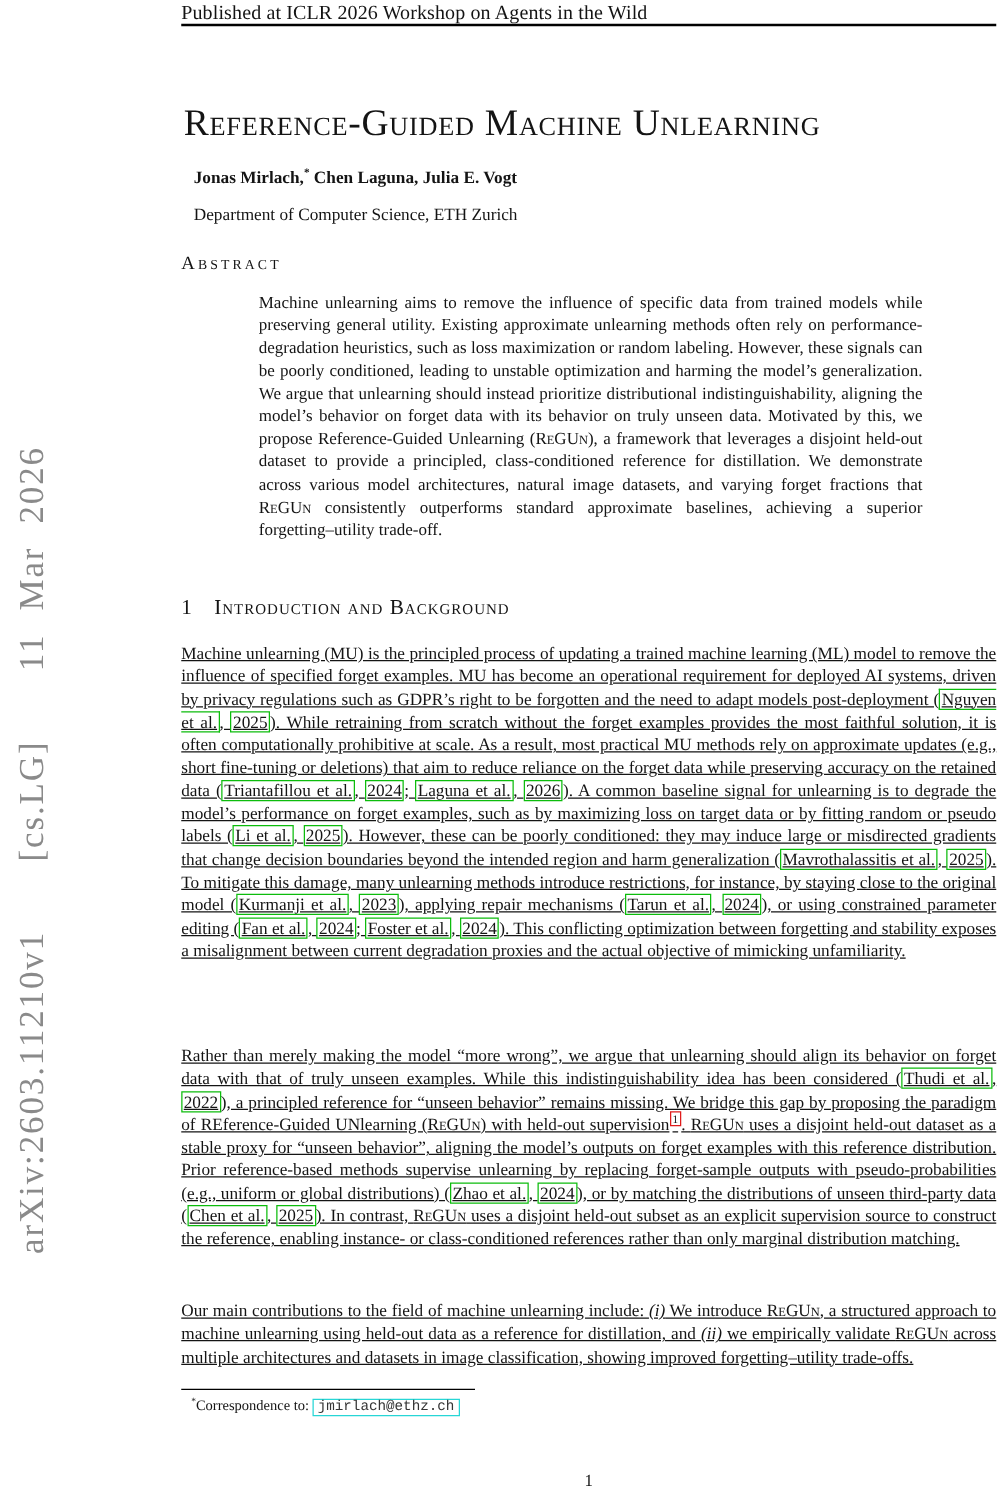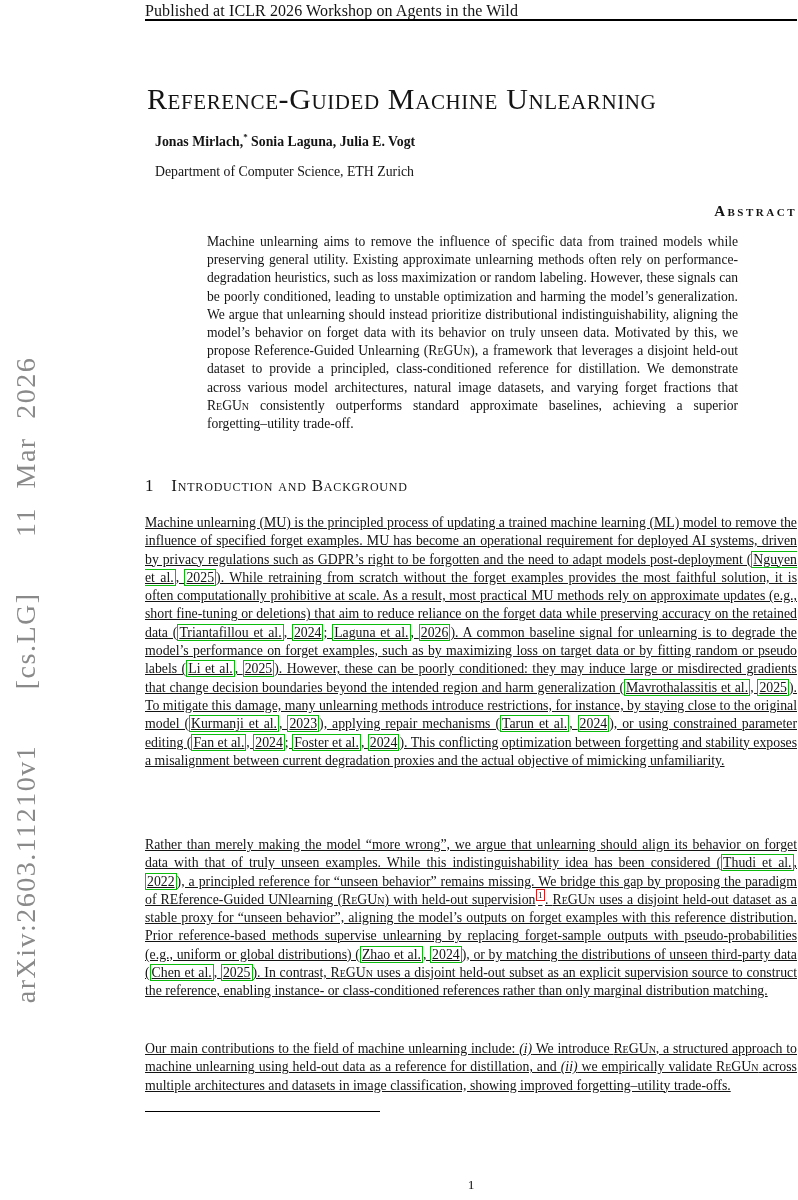--- a/index.html
+++ b/index.html
@@ -6,21 +6,21 @@
   body{
     width:798px;height:1200px;position:relative;background:#ffffff;
     font-family:"Liberation Serif", serif;color:#141414;overflow:hidden;
   }
   .abs{position:absolute;}
   .running-head{top:2px;left:145px;font-size:16px;letter-spacing:0.1px;font-family:Liberation Serif, serif;}
   .head-rule{top:19px;left:145px;width:652px;height:1.6px;background:#000;}
   .paper-title{top:82px;left:147px;font-size:30px;font-variant:small-caps;letter-spacing:0.6px;}
   .authors{top:134px;left:155px;font-size:13.8px;font-weight:bold;}
   .affiliation{top:164px;left:155px;font-size:13.8px;}
-  .abstract-heading{top:203px;left:145px;width:652px;text-align:right;font-size:15px;font-variant:small-caps;letter-spacing:2.5px;font-weight:bold;}
+  .abstract-heading{top:203px;left:145px;width:652px;text-align:left;font-size:15px;font-variant:small-caps;letter-spacing:2.5px;}
   .abstract-body{top:233px;left:207px;width:531px;text-align:justify;font-size:13.6px;line-height:18.2px;}
   .section-heading{top:476px;left:145px;font-size:17px;font-variant:small-caps;letter-spacing:0.8px;}
   .section-number{display:inline-block;margin-right:17px;font-variant:normal;}
   .body-para{left:145px;width:652px;text-align:justify;font-size:13.8px;line-height:18.3px;text-decoration:underline;}
   .para-1{top:514px;}
   .para-2{top:836px;}
   .para-3{top:1040px;}
   .fn-rule{top:1111px;left:145px;width:235px;height:1px;background:#000;}
   .footnotes{top:1115px;left:145px;width:652px;font-size:11.6px;line-height:19.5px;}
   .footnote-line{text-indent:8px;}
@@ -43,30 +43,31 @@
 </style>
 </head>
 <body>
 
 <div class="abs arxiv-stamp">arXiv:2603.11210v1   [cs.LG]   11 Mar 2026</div>
 
 <div class="abs running-head">Published at ICLR 2026 Workshop on Agents in the Wild</div>
 <div class="abs head-rule"></div>
 
 <div class="abs paper-title">Reference-Guided Machine Unlearning</div>
-<div class="abs authors"><span>Jonas Mirlach,</span><sup>*</sup><span> Sonia Laguna, Julia E. Vogt</span></div>
+<div class="abs authors"><span>Jonas Mirlach,</span><sup>*</sup><span> Chen Laguna, Julia E. Vogt</span></div>
 <div class="abs affiliation">Department of Computer Science, ETH Zurich</div>
 
 <div class="abs abstract-heading">Abstract</div>
 <div class="abs abstract-body"><span>Machine unlearning aims to remove the influence of specific data from trained models while preserving general utility. Existing approximate unlearning methods often rely on performance-degradation heuristics, such as loss maximization or random labeling. However, these signals can be poorly conditioned, leading to unstable optimization and harming the model’s generalization. We argue that unlearning should instead prioritize distributional indistinguishability, aligning the model’s behavior on forget data with its behavior on truly unseen data. Motivated by this, we propose Reference-Guided Unlearning (</span><span class="smallcaps">ReGUn</span><span>), a framework that leverages a disjoint held-out dataset to provide a principled, class-conditioned reference for distillation. We demonstrate across various model architectures, natural image datasets, and varying forget fractions that </span><span class="smallcaps">ReGUn</span><span> consistently outperforms standard approximate baselines, achieving a superior forgetting–utility trade-off.</span></div>
 
 <div class="abs section-heading">
   <span class="section-number">1</span><span>Introduction and Background</span>
 </div>
 <div class="abs body-para para-1"><span>Machine unlearning (MU) is the principled process of updating a trained machine learning (ML) model to remove the influence of specified forget examples. MU has become an operational requirement for deployed AI systems, driven by privacy regulations such as GDPR’s right to be forgotten and the need to adapt models post-deployment (</span><span class="box-green">Nguyen et al.</span><span>, </span><span class="box-green">2025</span><span>). While retraining from scratch without the forget examples provides the most faithful solution, it is often computationally prohibitive at scale. As a result, most practical MU methods rely on approximate updates (e.g., short fine-tuning or deletions) that aim to reduce reliance on the forget data while preserving accuracy on the retained data (</span><span class="box-green">Triantafillou et al.</span><span>, </span><span class="box-green">2024</span><span>; </span><span class="box-green">Laguna et al.</span><span>, </span><span class="box-green">2026</span><span>). A common baseline signal for unlearning is to degrade the model’s performance on forget examples, such as by maximizing loss on target data or by fitting random or pseudo labels (</span><span class="box-green">Li et al.</span><span>, </span><span class="box-green">2025</span><span>). However, these can be poorly conditioned: they may induce large or misdirected gradients that change decision boundaries beyond the intended region and harm generalization (</span><span class="box-green">Mavrothalassitis et al.</span><span>, </span><span class="box-green">2025</span><span>). To mitigate this damage, many unlearning methods introduce restrictions, for instance, by staying close to the original model (</span><span class="box-green">Kurmanji et al.</span><span>, </span><span class="box-green">2023</span><span>), applying repair mechanisms (</span><span class="box-green">Tarun et al.</span><span>, </span><span class="box-green">2024</span><span>), or using constrained parameter editing (</span><span class="box-green">Fan et al.</span><span>, </span><span class="box-green">2024</span><span>; </span><span class="box-green">Foster et al.</span><span>, </span><span class="box-green">2024</span><span>). This conflicting optimization between forgetting and stability exposes a misalignment between current degradation proxies and the actual objective of mimicking unfamiliarity.</span></div>
 <div class="abs body-para para-2"><span>Rather than merely making the model “more wrong”, we argue that unlearning should align its behavior on forget data with that of truly unseen examples. While this indistinguishability idea has been considered (</span><span class="box-green">Thudi et al.</span><span>, </span><span class="box-green">2022</span><span>), a principled reference for “unseen behavior” remains missing. We bridge this gap by proposing the paradigm of REference-Guided UNlearning (</span><span class="smallcaps">ReGUn</span><span>) with held-out supervision</span><sup class="box-red">1</sup><span>. </span><span class="smallcaps">ReGUn</span><span> uses a disjoint held-out dataset as a stable proxy for “unseen behavior”, aligning the model’s outputs on forget examples with this reference distribution. Prior reference-based methods supervise unlearning by replacing forget-sample outputs with pseudo-probabilities (e.g., uniform or global distributions) (</span><span class="box-green">Zhao et al.</span><span>, </span><span class="box-green">2024</span><span>), or by matching the distributions of unseen third-party data (</span><span class="box-green">Chen et al.</span><span>, </span><span class="box-green">2025</span><span>). In contrast, </span><span class="smallcaps">ReGUn</span><span> uses a disjoint held-out subset as an explicit supervision source to construct the reference, enabling instance- or class-conditioned references rather than only marginal distribution matching.</span></div>
 <div class="abs body-para para-3"><span>Our main contributions to the field of machine unlearning include: </span><span class="italic">(i)</span><span> We introduce </span><span class="smallcaps">ReGUn</span><span>, a structured approach to machine unlearning using held-out data as a reference for distillation, and </span><span class="italic">(ii)</span><span> we empirically validate </span><span class="smallcaps">ReGUn</span><span> across multiple architectures and datasets in image classification, showing improved forgetting–utility trade-offs.</span></div>
 
 <div class="abs fn-rule"></div>
 <div class="abs footnotes">
+  <div class="footnote-line"><sup>*</sup><span>Correspondence to: </span><span class="mono-link">jmirlach@ethz.ch</span></div>
 </div>
 
 <div class="abs page-number">1</div>
 
 </body></html>

